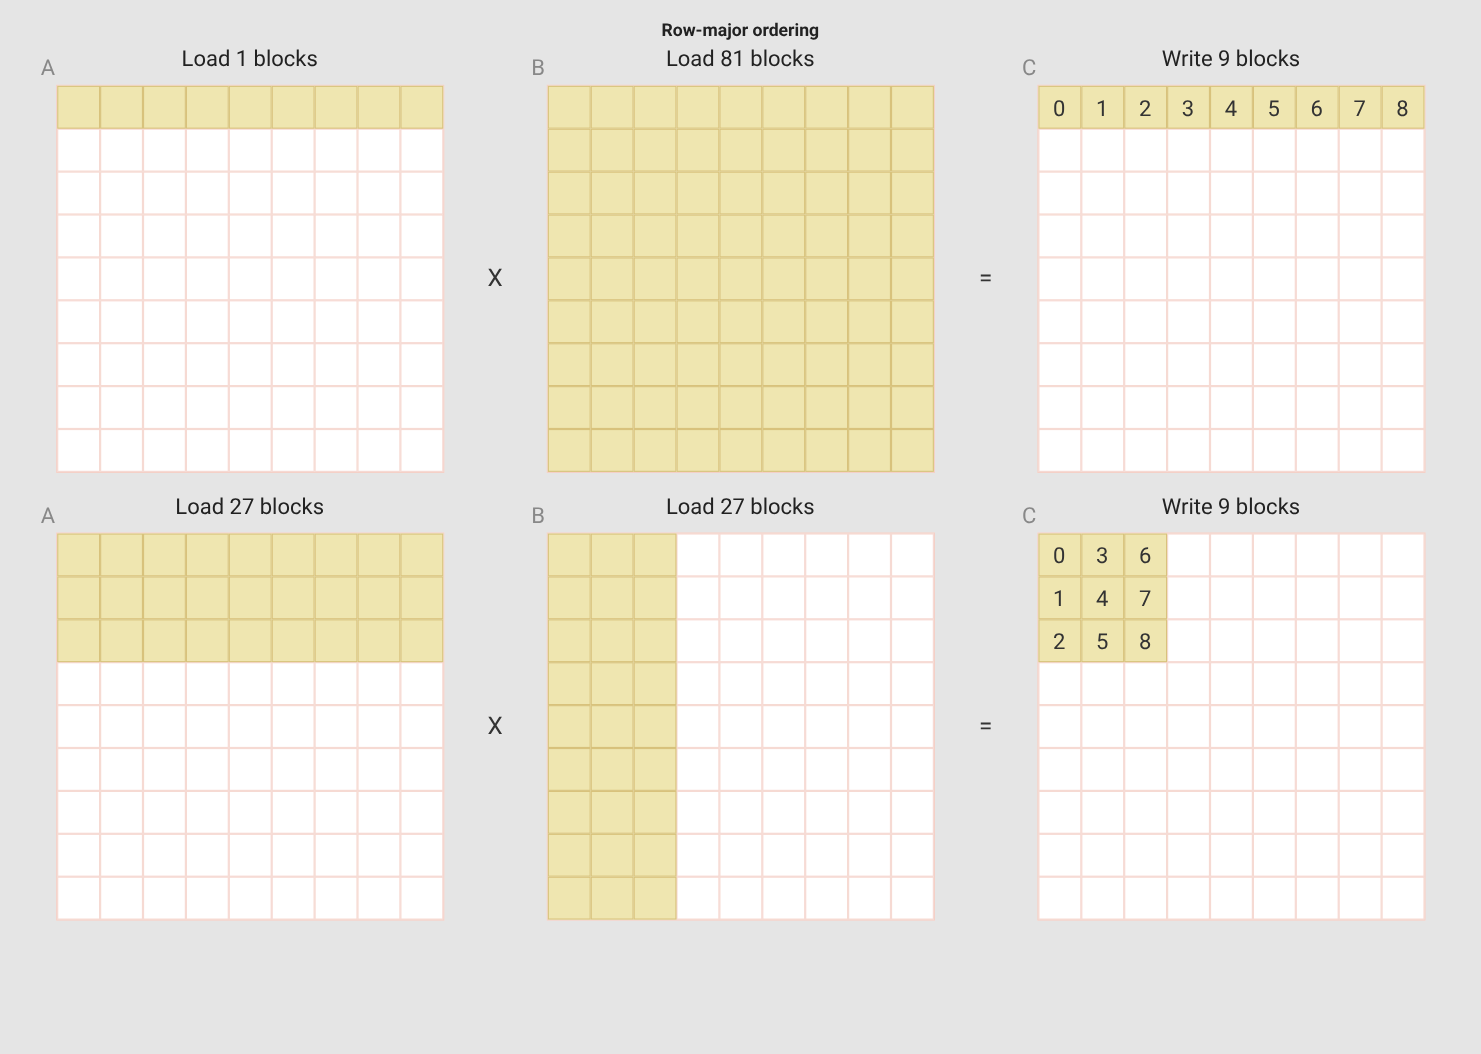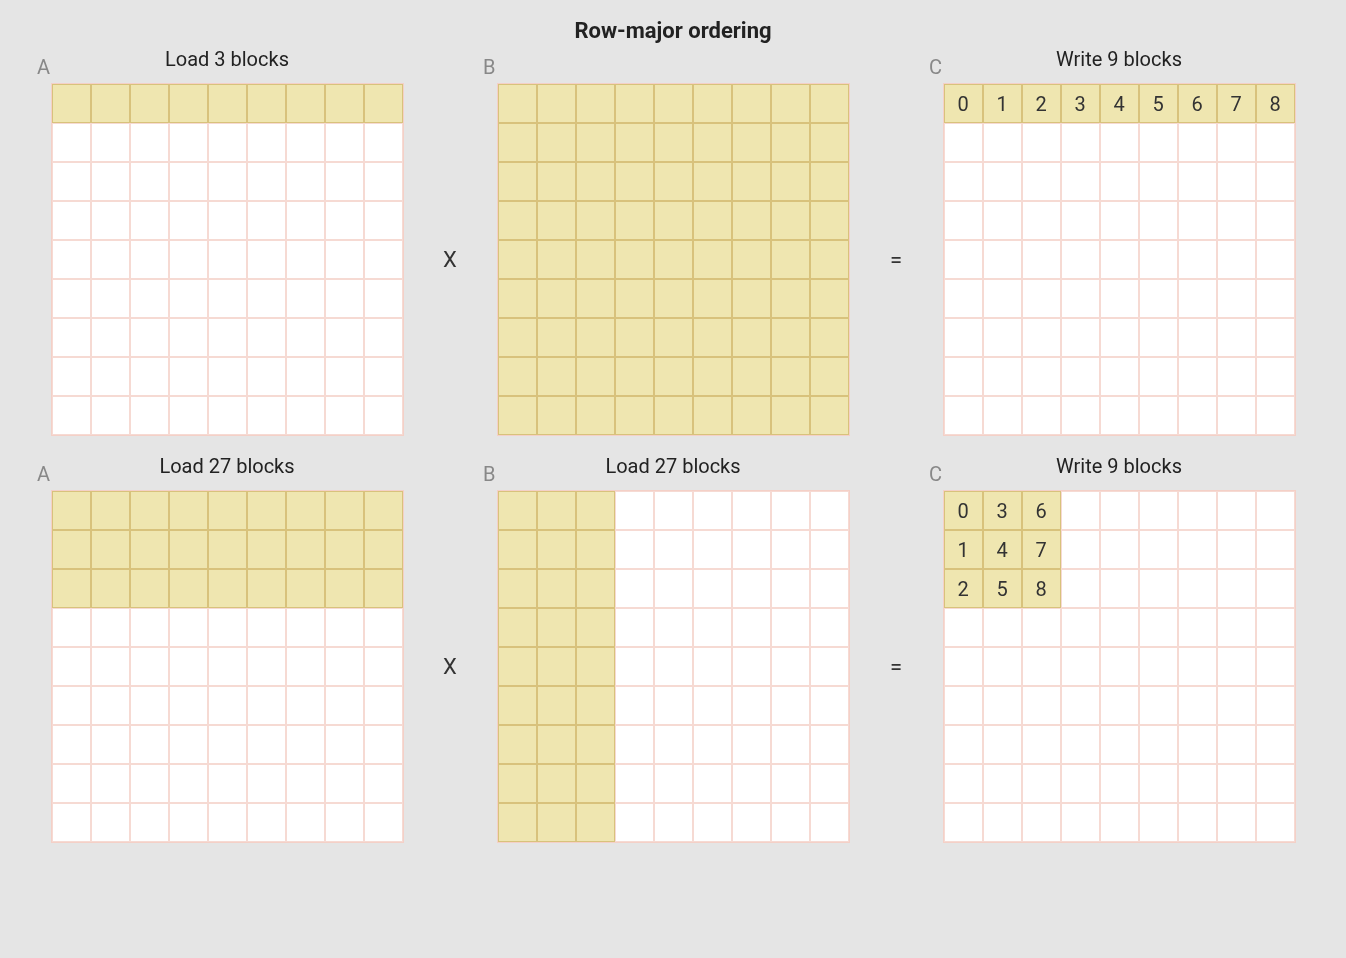--- a/index.html
+++ b/index.html
@@ -9,21 +9,21 @@
     font-family: -apple-system, Roboto, "Segoe UI", Arial, sans-serif;
     color: #222;
   }
   .page {
     width: 1346px;
     box-sizing: border-box;
     padding: 12px 20px 28px 20px;
   }
   .section-title {
     font-weight: 700;
-    font-size: 22px;
+    font-size: 16px;
     text-align: center;
     margin: 6px 0 4px 0;
   }
   .row {
     display: flex;
     align-items: center;
     justify-content: center;
     gap: 18px;
     margin-bottom: 18px;
   }
@@ -84,21 +84,21 @@
 
 <div class="page">
 
   <div class="section-title">Row-major ordering</div>
 
   <div class="row">
 
     <div class="panel">
       <div class="panel-header">
         <span class="panel-letter">A</span>
-        <div class="panel-title">Load 3 blocks</div>
+        <div class="panel-title">Load 1 blocks</div>
       </div>
       <div class="grid" id="grid-rm-a">
           <div class="cell hl"></div>
           <div class="cell hl"></div>
           <div class="cell hl"></div>
           <div class="cell hl"></div>
           <div class="cell hl"></div>
           <div class="cell hl"></div>
           <div class="cell hl"></div>
           <div class="cell hl"></div>
@@ -176,20 +176,21 @@
           <div class="cell"></div>
           <div class="cell"></div>
         </div>
     </div>
 
     <div class="op">X</div>
 
     <div class="panel">
       <div class="panel-header">
         <span class="panel-letter">B</span>
+        <div class="panel-title">Load 81 blocks</div>
       </div>
       <div class="grid" id="grid-rm-b">
           <div class="cell hl"></div>
           <div class="cell hl"></div>
           <div class="cell hl"></div>
           <div class="cell hl"></div>
           <div class="cell hl"></div>
           <div class="cell hl"></div>
           <div class="cell hl"></div>
           <div class="cell hl"></div>

